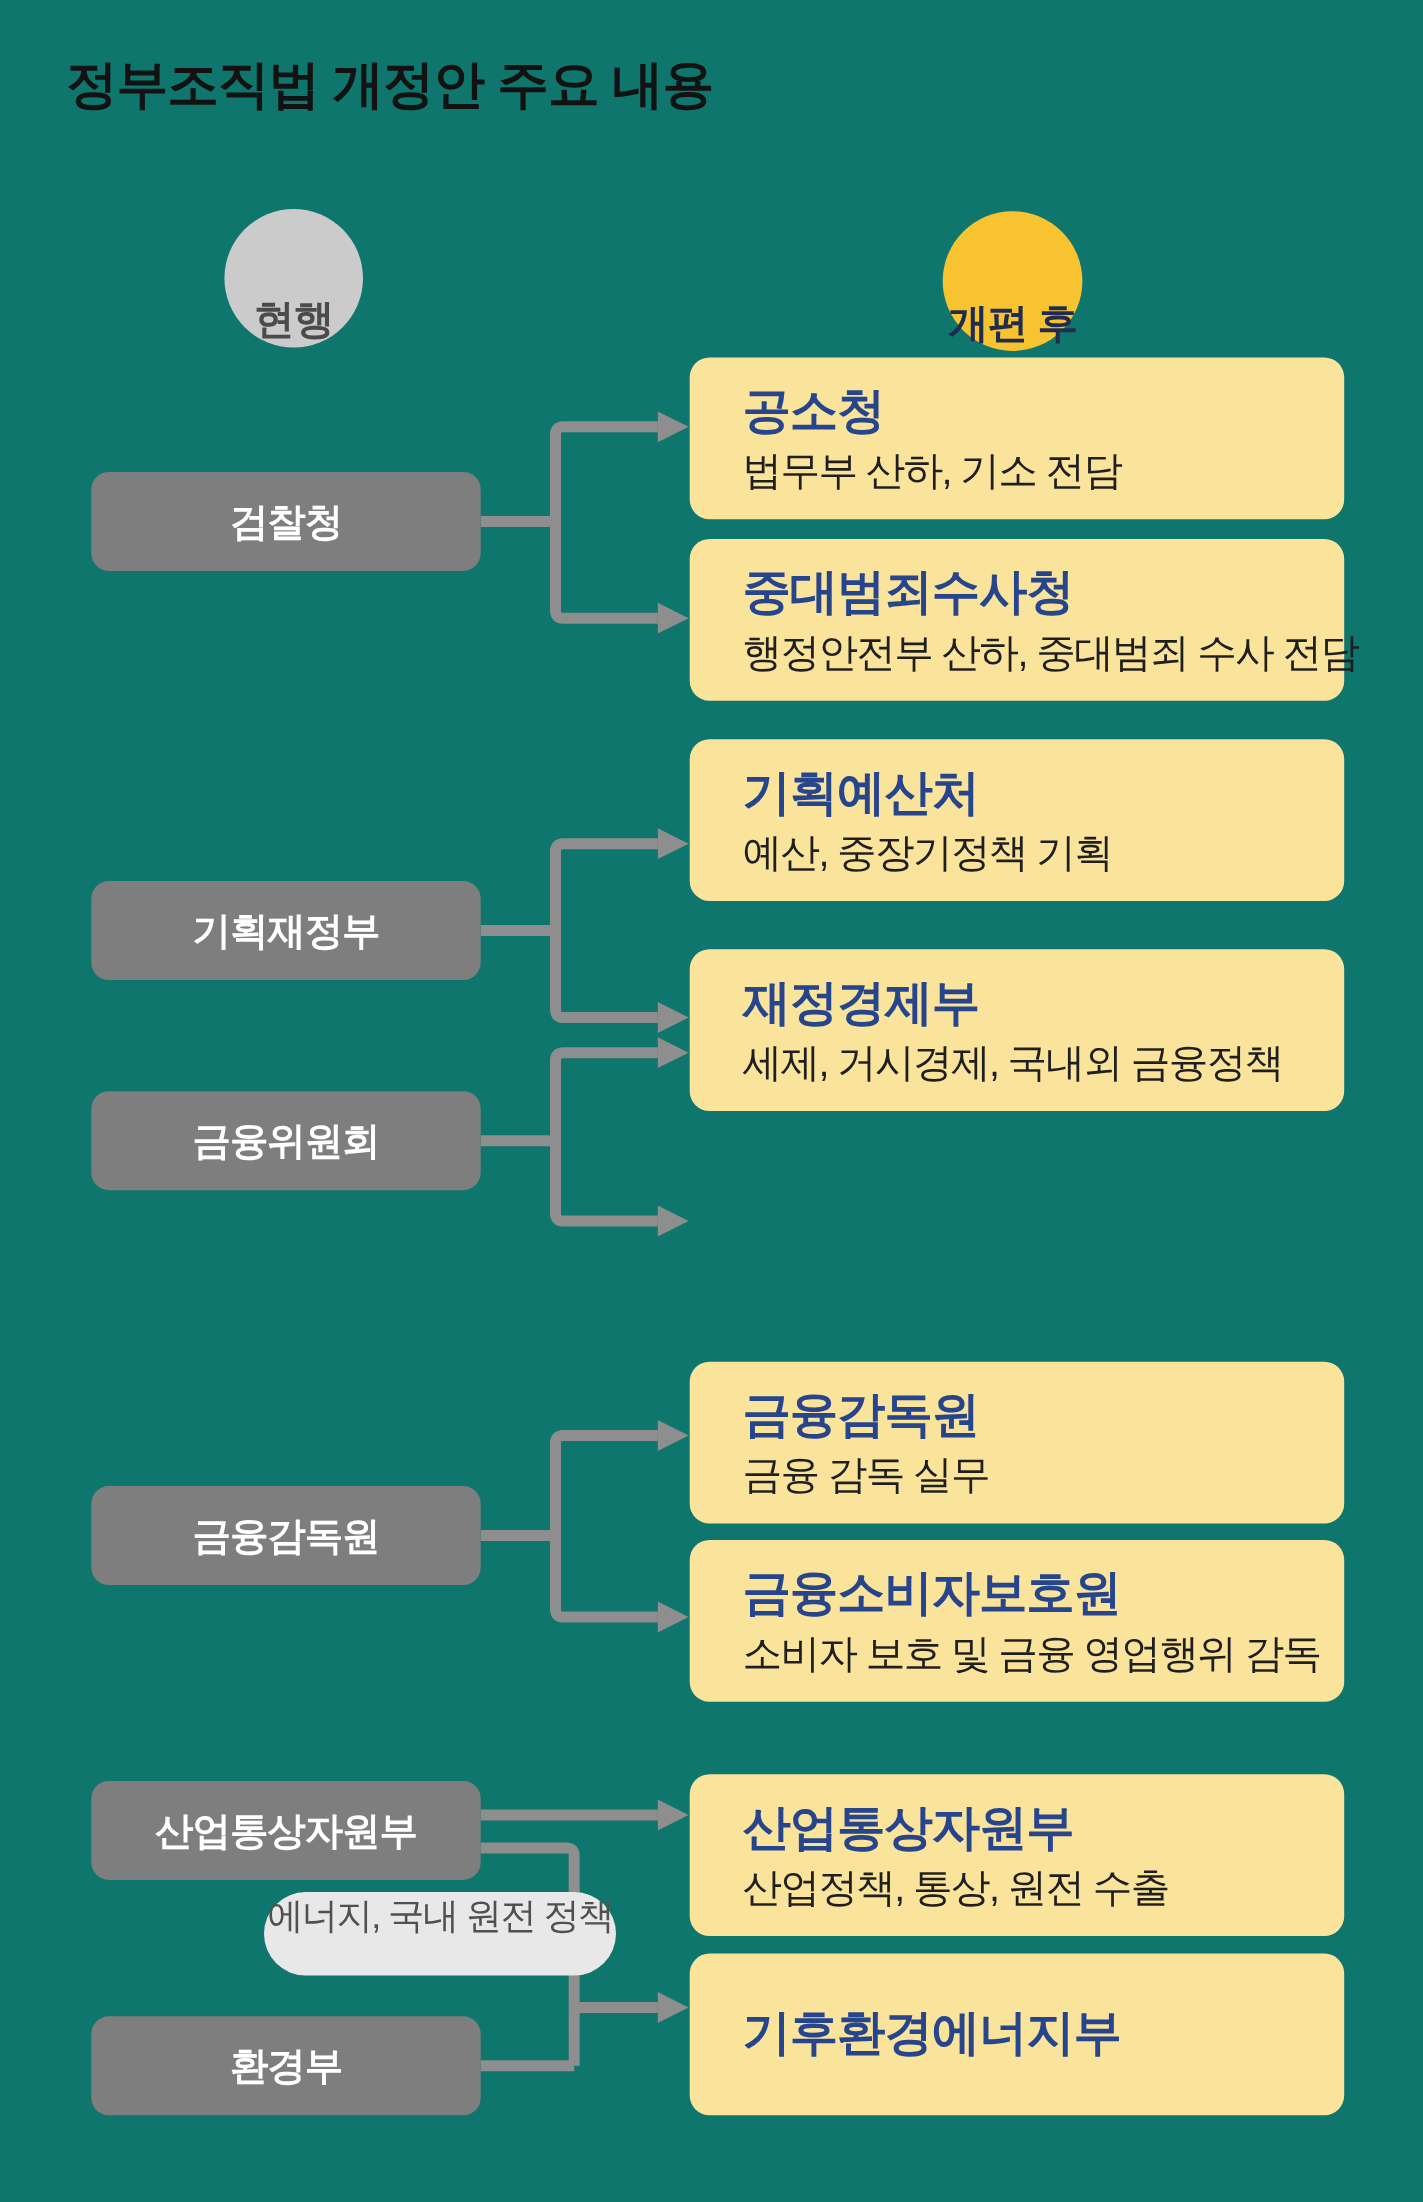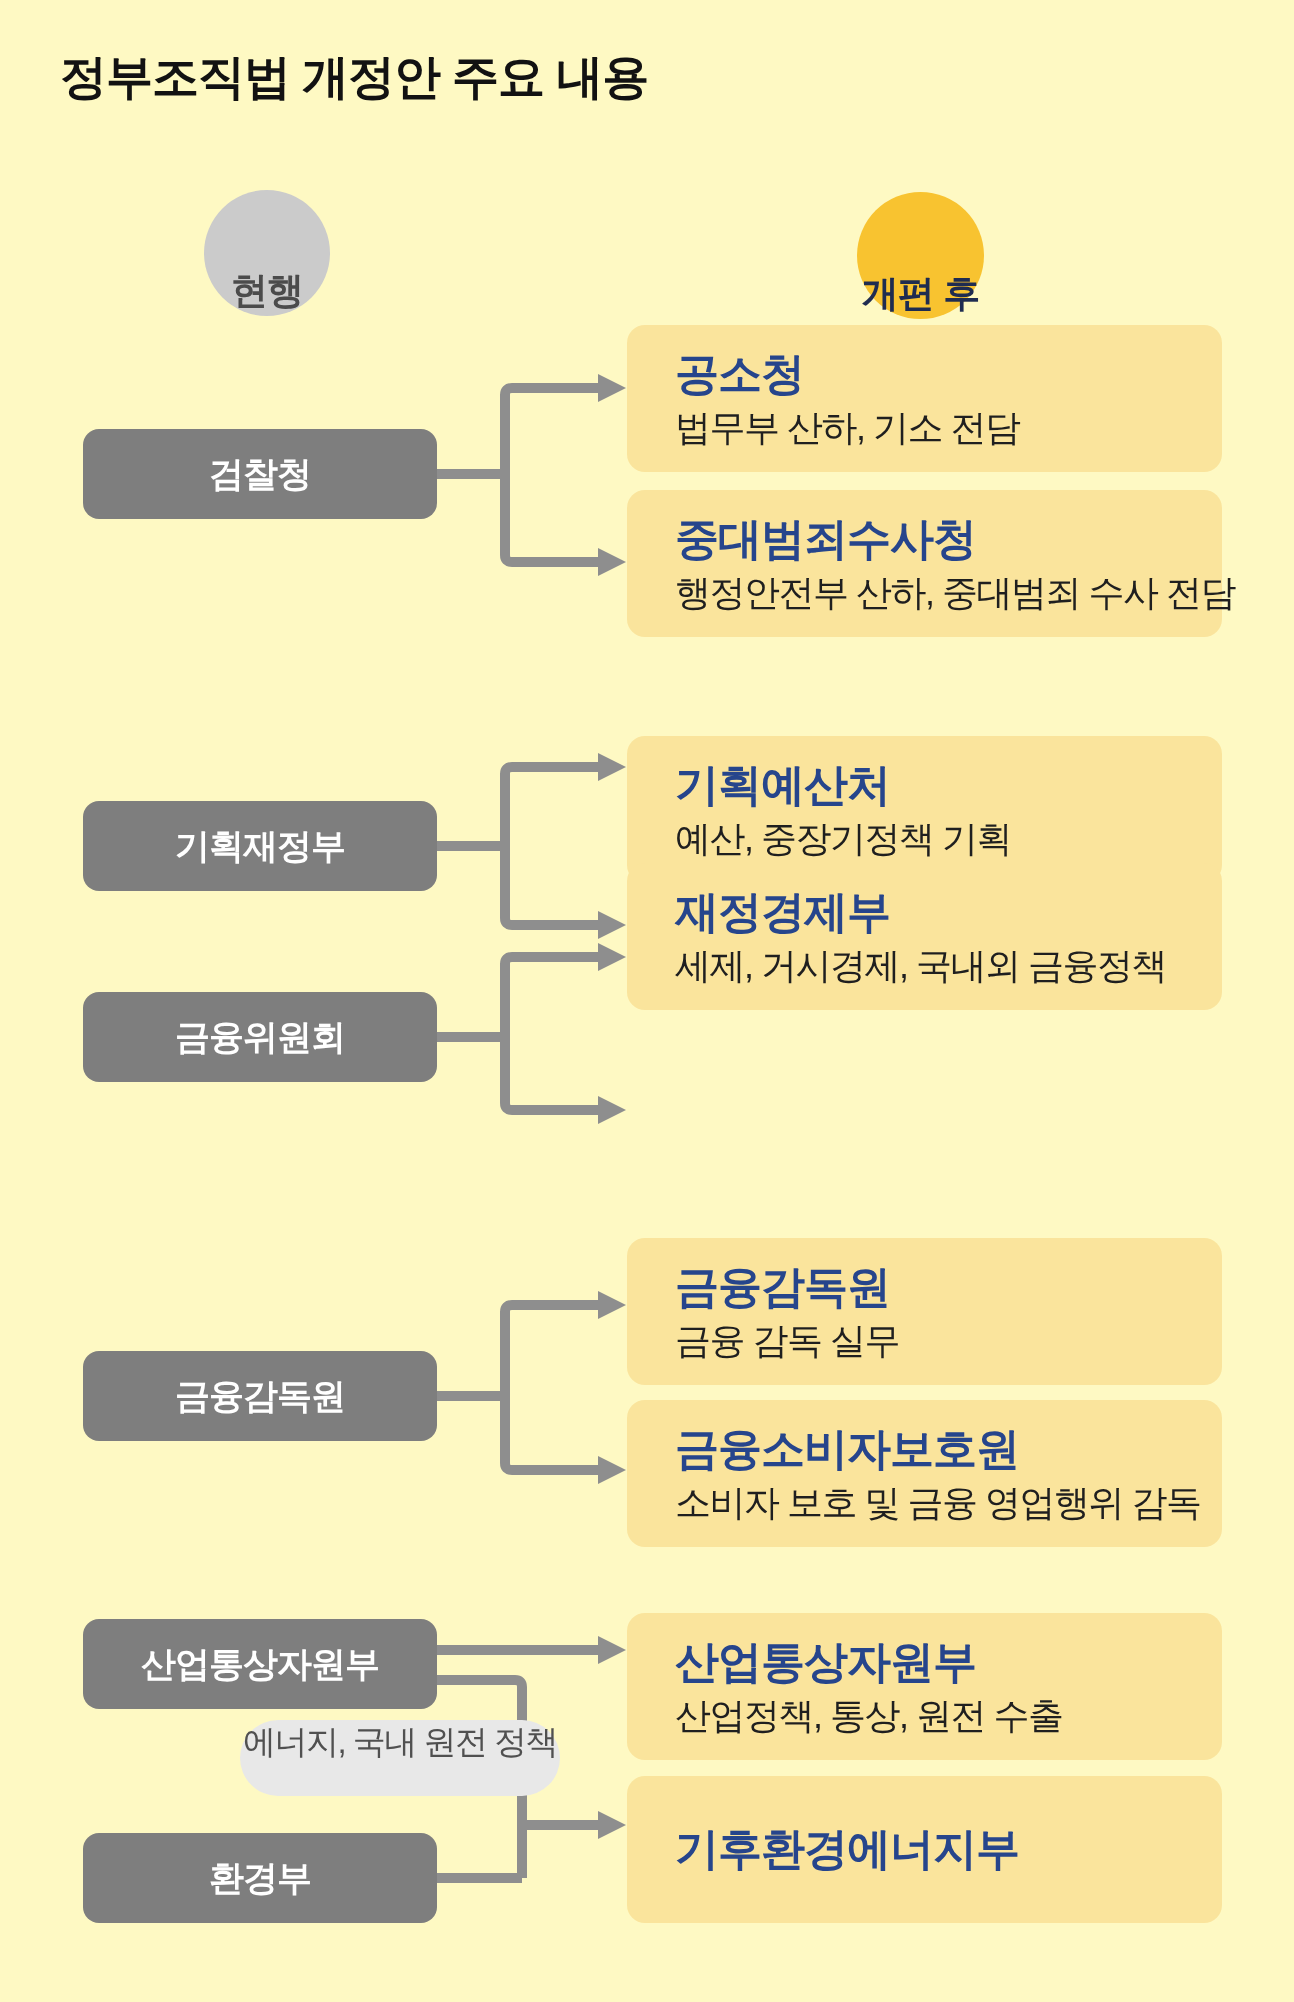--- a/index.html
+++ b/index.html
@@ -1,17 +1,17 @@
 <!DOCTYPE html>
 <html><head>
 <meta charset="utf-8">
 <style>
   html,body{margin:0;padding:0;background:#ffffff;}
   .canvas{
-    position:relative;width:1294px;height:2002px;background:#fef9c3;overflow:hidden;
+    position:relative;width:1294px;height:2002px;background:#0f766e;overflow:hidden;
     font-family:"Liberation Sans","DejaVu Sans",sans-serif;
   }
   .page-title{
     position:absolute;left:60px;top:46px;margin:0;
     font-size:47px;font-weight:800;color:#121212;letter-spacing:-1px;
   }
   
   .lines{position:absolute;left:0;top:0;width:1294px;height:2002px;z-index:1;}
   
   .badge{
@@ -118,21 +118,21 @@
   </div>
 
   <div class="ybox" style="top:325px">
     <div class="ytitle">공소청</div>
     <div class="ydesc">법무부 산하, 기소 전담</div>
   </div>
   <div class="ybox" style="top:490px">
     <div class="ytitle">중대범죄수사청</div>
     <div class="ydesc">행정안전부 산하, 중대범죄 수사 전담</div>
   </div>
-  <div class="ybox" style="top:736px">
+  <div class="ybox" style="top:672px">
     <div class="ytitle">기획예산처</div>
     <div class="ydesc">예산, 중장기정책 기획</div>
   </div>
   <div class="ybox" style="top:863px">
     <div class="ytitle">재정경제부</div>
     <div class="ydesc">세제, 거시경제, 국내외 금융정책</div>
   </div>
   <div class="ybox" style="top:1238px">
     <div class="ytitle">금융감독원</div>
     <div class="ydesc">금융 감독 실무</div>

